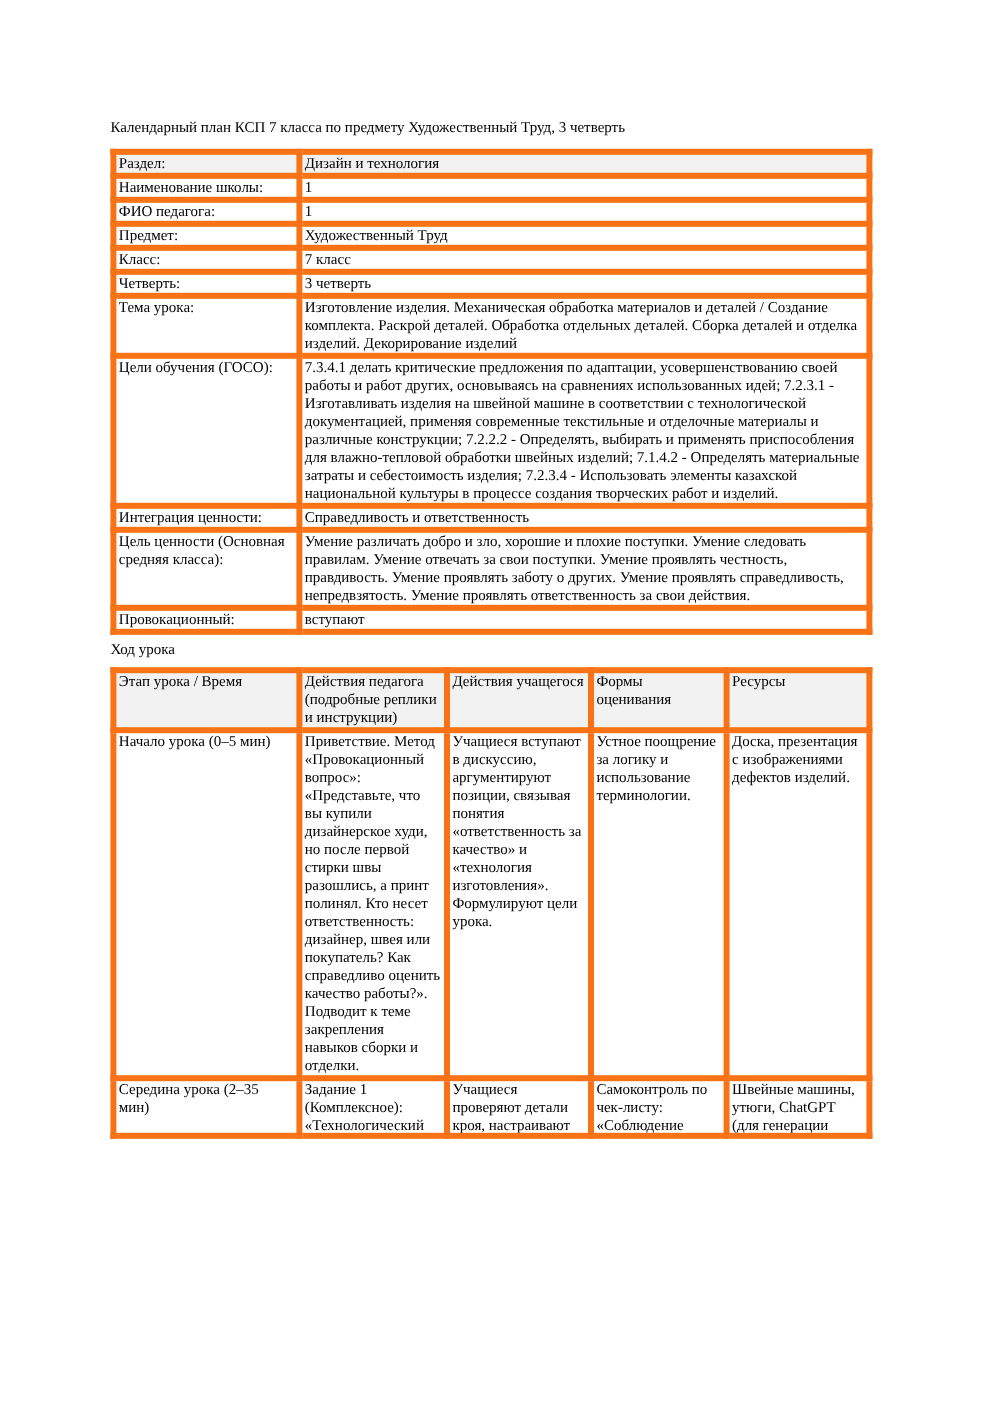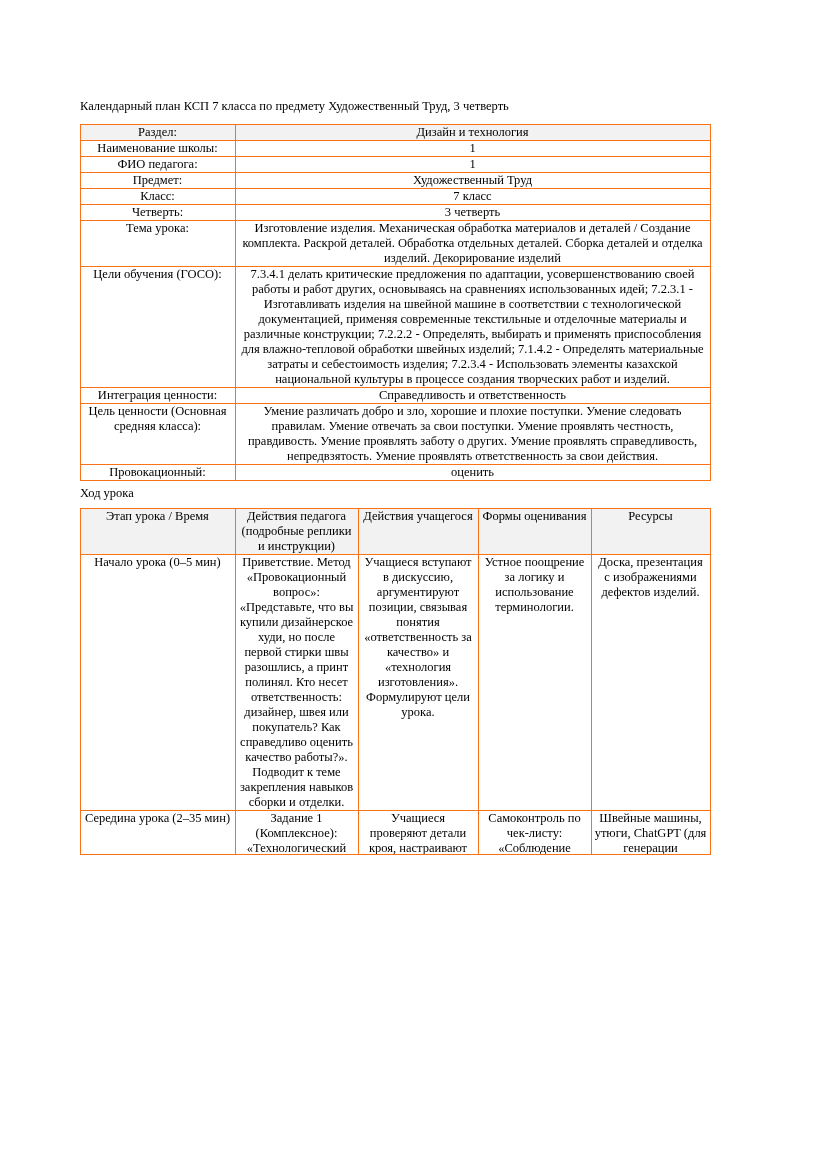--- a/index.html
+++ b/index.html
@@ -11,36 +11,36 @@
     overflow: hidden;
   }
   body {
     font-family: "Liberation Serif", serif;
     font-size: 12.5px;
     line-height: 15px;
     color: #000000;
   }
   .page {
     position: absolute;
-    left: 80px;
+    left: 92px;
     top: 99px;
     width: 630px;
   }
   .doc-title {
     margin: 0 0 10px 0;
   }
   table {
     border-collapse: collapse;
     width: 630px;
     table-layout: fixed;
   }
   td, th {
-    border: 1px solid #f97316;
+    border: 5px solid #f97316;
     vertical-align: top;
-    text-align: center;
+    text-align: left;
     font-weight: normal;
     padding: 0 3px 0 2px;
     word-wrap: break-word;
     margin-top: 24px;
   }
   tr.shaded td, tr.shaded th {
     background: var(--header-bg, #f2f2f2);
   }
   .section-heading {
     margin: 5px 0 7px 0;
@@ -98,21 +98,21 @@
       <tr>
         <td>Интеграция ценности:</td>
         <td>Справедливость и ответственность</td>
       </tr>
       <tr>
         <td>Цель ценности (Основная средняя класса):</td>
         <td>Умение различать добро и зло, хорошие и плохие поступки. Умение следовать правилам. Умение отвечать за свои поступки. Умение проявлять честность, правдивость. Умение проявлять заботу о других. Умение проявлять справедливость, непредвзятость. Умение проявлять ответственность за свои действия.</td>
       </tr>
       <tr>
         <td>Провокационный:</td>
-        <td>оценить</td>
+        <td>вступают</td>
       </tr>
     </tbody>
   </table>
 
   <p class="section-heading">Ход урока</p>
 
   <table class="lesson-table">
     <colgroup>
       <col style="width:155px">
       <col style="width:123px">

